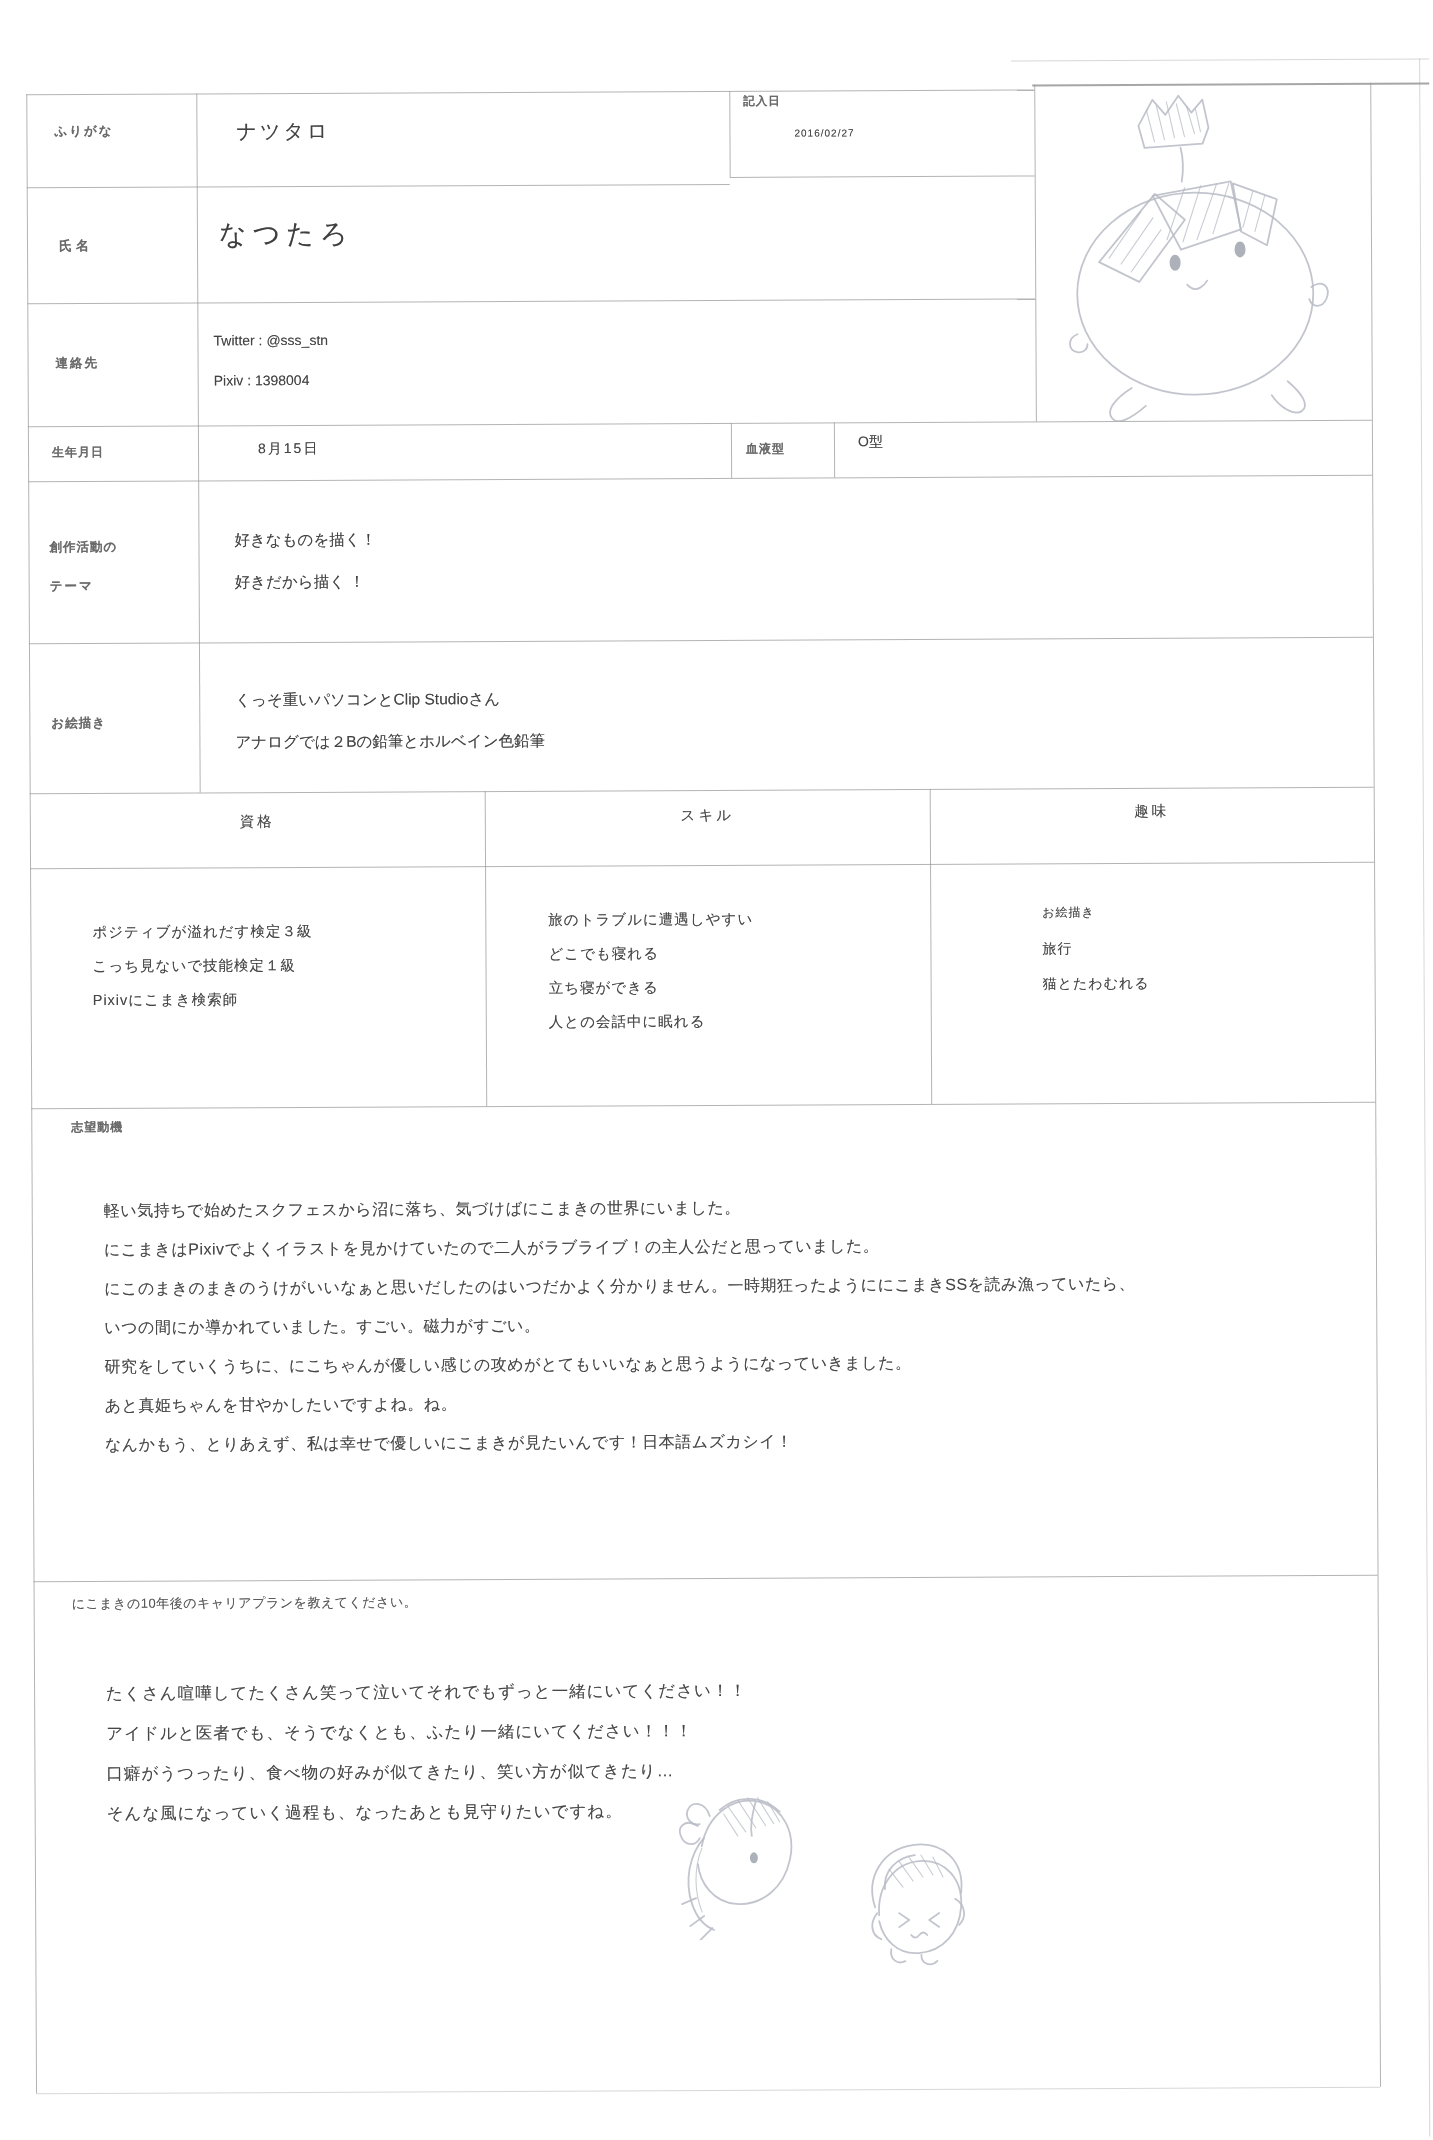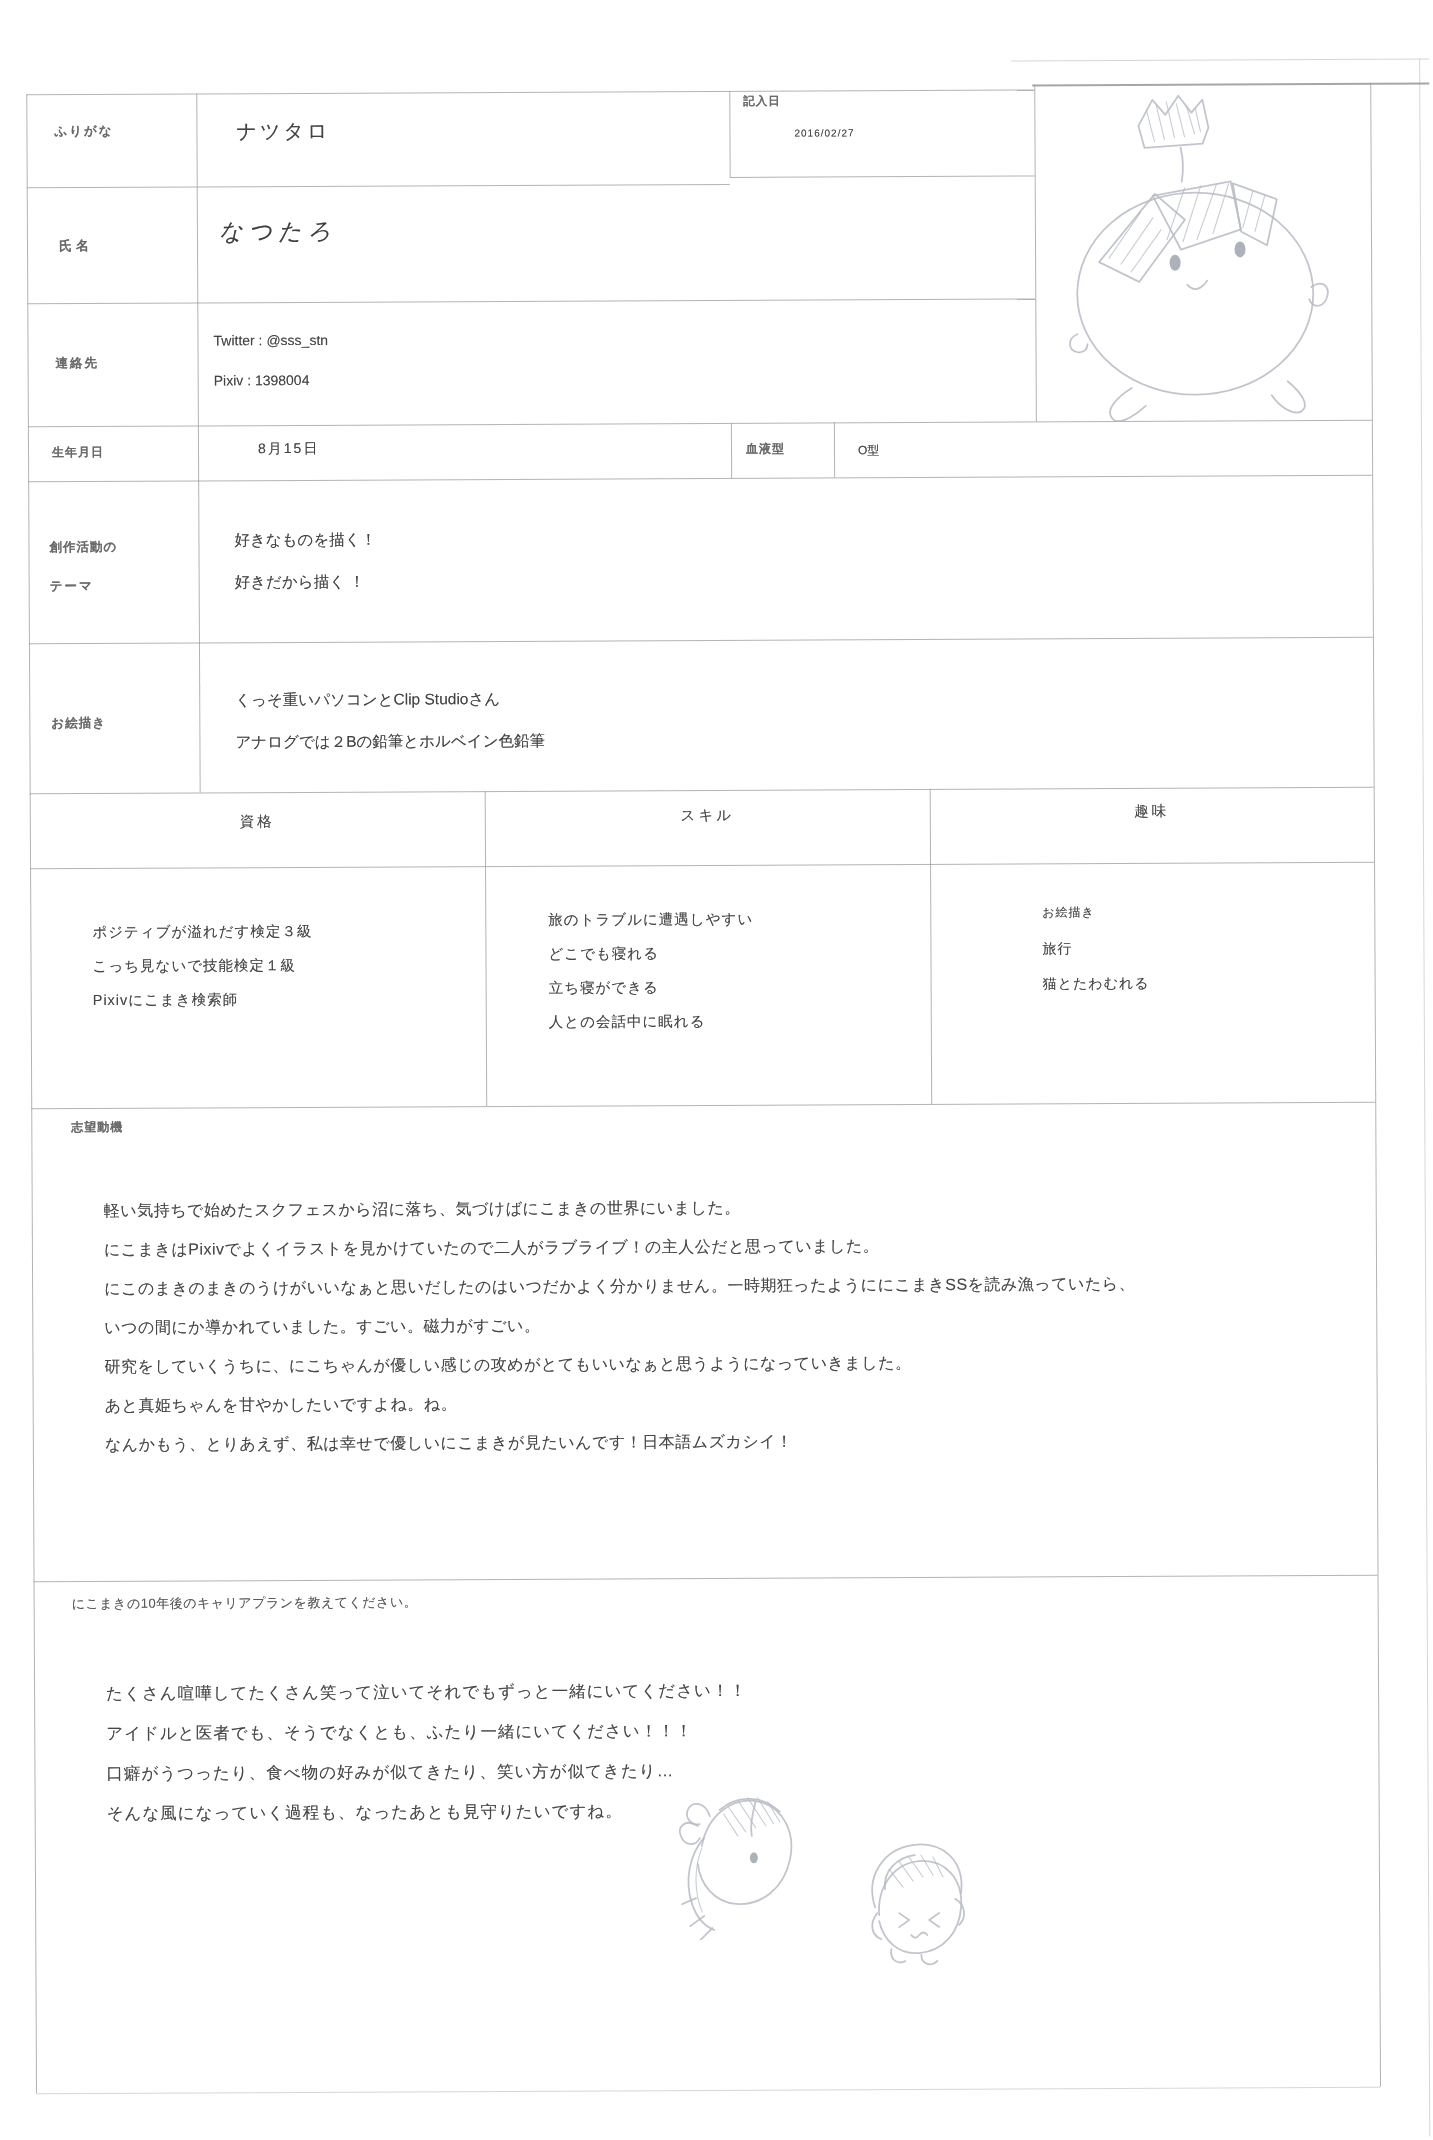--- a/index.html
+++ b/index.html
@@ -12,21 +12,21 @@
   .sheet{position:absolute;inset:0;transform:rotate(-0.28deg);transform-origin:50% 40%;}
   
   .hl{position:absolute;height:1px;background:#979797;opacity:.72;}
   .vl{position:absolute;width:1px;background:#979797;opacity:.72;}
   .lt{opacity:.38;}
   .dk{opacity:.85;height:2px;}
   
   .t{position:absolute;white-space:nowrap;text-shadow:0 0 .5px rgba(70,70,70,.45);}
   .lbl{font-size:12.5px;color:#6a6a6a;letter-spacing:2px;font-weight:bold;}
   .val{font-size:15px;color:#434343;}
-  .big{font-size:23px;letter-spacing:6px;color:#3f3f3f;font-style:italic;}
+  .big{font-size:27px;letter-spacing:6px;color:#3f3f3f;}
   .hdr{font-size:14.5px;letter-spacing:3px;color:#4a4a4a;text-align:center;}
   .item{font-size:14.5px;letter-spacing:1px;color:#464646;}
   .par{position:absolute;font-size:16px;line-height:39px;letter-spacing:.5px;color:#474747;white-space:nowrap;text-shadow:0 0 .5px rgba(70,70,70,.4);}
   .par2{line-height:40px;font-size:16.5px;letter-spacing:1px;}
   .sk{position:absolute;}
   .sk path,.sk ellipse,.sk line{fill:none;stroke:#b7bbc4;stroke-width:1.8;stroke-linecap:round;stroke-linejoin:round;opacity:.85;}
   .sk .h{stroke-width:1.1;opacity:.75;}
   .sk .f{fill:#a4a9b2;stroke:none;opacity:.9;}
 </style>
 </head>
@@ -68,21 +68,21 @@
   <div class="t lbl" style="left:62px;top:234px;font-size:13px;letter-spacing:4px">氏名</div>
   <div class="t big" style="left:222px;top:214px">なつたろ</div>
 
   <div class="t lbl" style="left:58px;top:352px">連絡先</div>
   <div class="t val" style="left:216px;top:330px;font-size:14px">Twitter : @sss_stn</div>
   <div class="t val" style="left:216px;top:370px;font-size:14px">Pixiv : 1398004</div>
 
   <div class="t lbl" style="left:54px;top:441px;font-size:12px;letter-spacing:1px">生年月日</div>
   <div class="t val" style="left:260px;top:438px;font-size:14px;letter-spacing:2px">8月15日</div>
   <div class="t lbl" style="left:748px;top:441px;font-size:12px;letter-spacing:1px">血液型</div>
-  <div class="t val" style="left:860px;top:443px;font-size:12px">O型</div>
+  <div class="t val" style="left:860px;top:434px;font-size:14px">O型</div>
 
   <div class="t lbl" style="left:51px;top:536px;letter-spacing:1px">創作活動の</div>
   <div class="t lbl" style="left:51px;top:575px;letter-spacing:2px">テーマ</div>
   <div class="t val" style="left:236px;top:528px;font-size:15.5px">好きなものを描く！</div>
   <div class="t val" style="left:236px;top:570px;font-size:15.5px">好きだから描く ！</div>
 
   <div class="t lbl" style="left:52px;top:712px;letter-spacing:1px">お絵描き</div>
   <div class="t val" style="left:236px;top:688px;font-size:15.5px">くっそ重いパソコンとClip Studioさん</div>
   <div class="t val" style="left:236px;top:730px;font-size:15.5px">アナログでは２Bの鉛筆とホルベイン色鉛筆</div>
 

